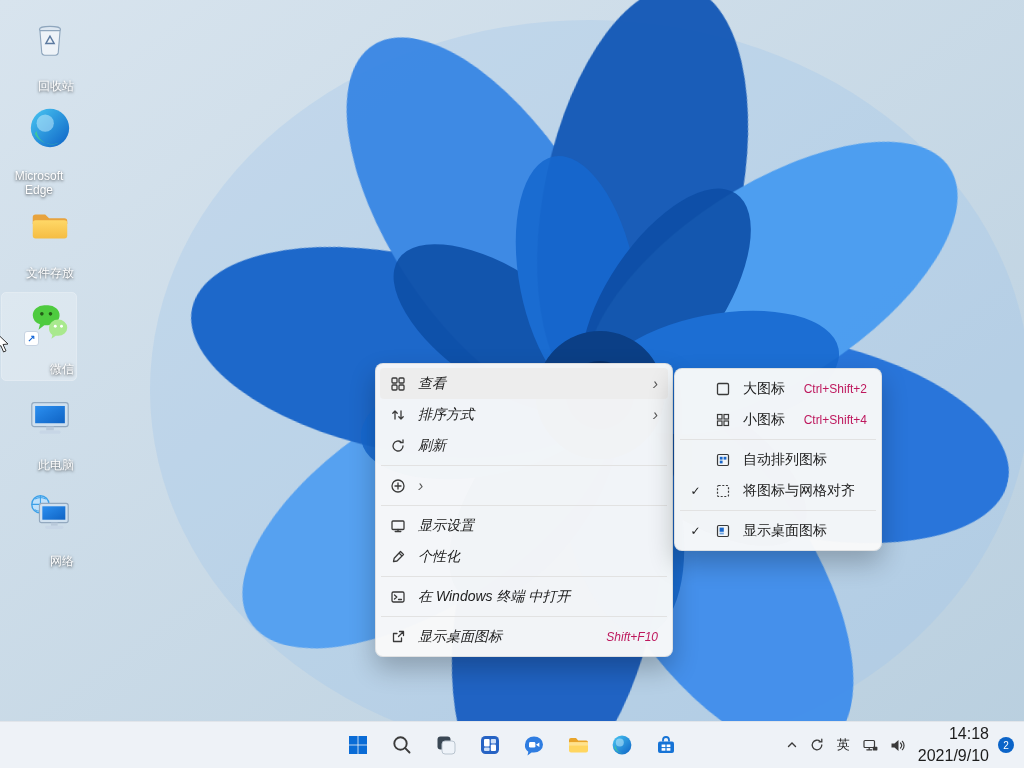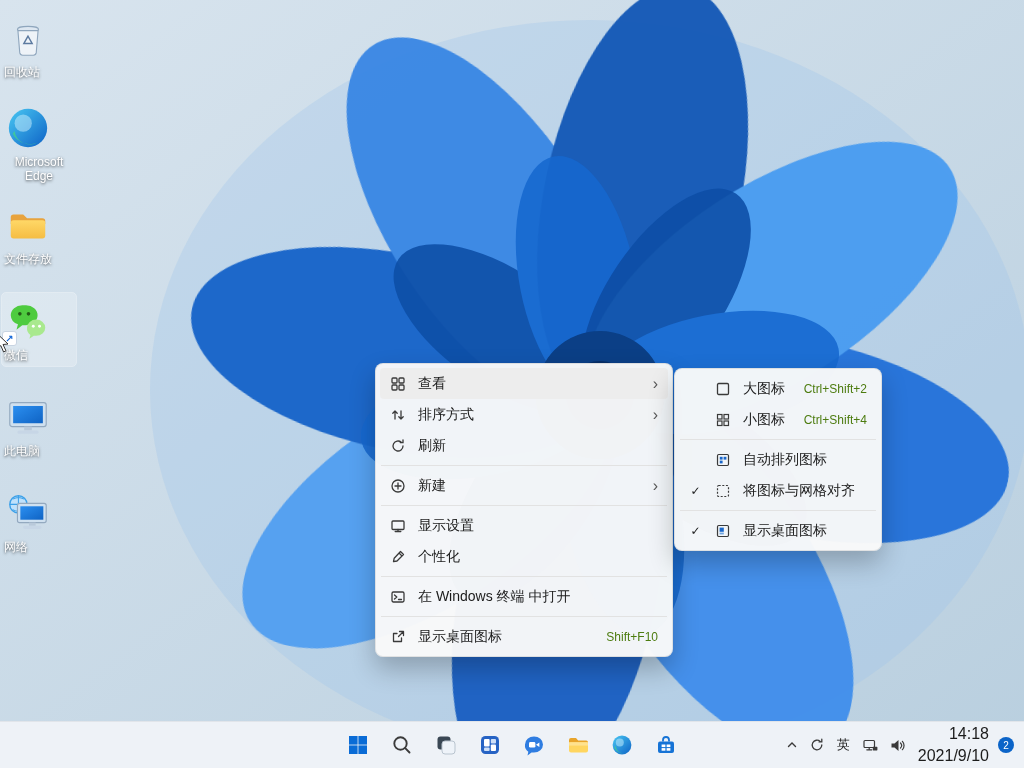--- a/index.html
+++ b/index.html
@@ -2,42 +2,42 @@
 <html><head>
 <meta charset="utf-8">
 <style>
   html,body{margin:0;padding:0;background:#222;}
   .screen{position:relative;width:1024px;height:768px;overflow:hidden;
     font-family:"Liberation Sans","DejaVu Sans",sans-serif;user-select:none;}
   .wallpaper{position:absolute;inset:0;}
 
   
   .desktop-icon{position:absolute;left:2px;width:74px;display:flex;flex-direction:column;
-    align-items:flex-start;gap:3px;padding:4px 2px;border-radius:4px;box-sizing:border-box;}
+    align-items:flex-end;gap:17px;padding:4px 2px;border-radius:4px;box-sizing:border-box;}
   .desktop-icon.selected{background:rgba(255,255,255,.25);outline:1px solid rgba(255,255,255,.38);}
   .di-label{color:#fff;font-size:12px;line-height:1.18;text-align:center;
     text-shadow:0 1px 3px rgba(0,0,0,.7);}
   .di-iconwrap{position:relative;width:48px;height:48px;display:flex;align-items:center;justify-content:center;}
   .shortcut-overlay{position:absolute;left:-2px;bottom:-1px;width:13px;height:13px;background:#fff;
     border-radius:3px;border:1px solid #c8d4e2;display:flex;align-items:center;justify-content:center;
     color:#1266d8;font-size:10px;font-weight:bold;line-height:1;}
 
   
   .menu{position:absolute;background:rgba(249,249,249,.97);border:1px solid rgba(0,0,0,.09);
     border-radius:8px;box-shadow:0 12px 26px rgba(0,0,0,.24);padding:4px;box-sizing:border-box;z-index:5;}
-  .context{left:375px;top:363px;width:298px;}
+  .context{left:375px;top:363px;width:298px;font-style:italic;}
   .submenu{left:674px;top:368px;width:208px;}
   .menu-item{display:flex;align-items:center;height:31px;padding:0 10px 0 9px;border-radius:4px;
     font-size:14px;color:#1b1b1b;gap:11px;}
   .menu-item.highlighted{background:#ededed;}
   .mi-icon{width:18px;display:flex;align-items:center;justify-content:center;flex:none;}
   .mi-check{width:15px;flex:none;text-align:center;color:#1b1b1b;font-size:12px;line-height:1;}
   .mi-check.radio{font-size:7px;color:#333;}
   .mi-label{flex:1;white-space:nowrap;overflow:hidden;}
-  .mi-shortcut{color:#4d7c0f;font-size:12px;flex:none;}
+  .mi-shortcut{color:#be185d;font-size:12px;flex:none;}
   .mi-chevron{color:#5a5a5a;font-size:16px;flex:none;line-height:1;}
   .menu-sep{height:1px;background:#e2e2e2;margin:4px 1px;}
 
   
   .taskbar{position:absolute;left:0;bottom:0;width:1024px;height:46px;background:#eef2f7;
     border-top:1px solid rgba(0,0,0,.05);z-index:4;}
   .tb-center{position:absolute;left:50%;top:3px;transform:translateX(-50%);display:flex;gap:4px;}
   .tb-btn{width:40px;height:40px;border-radius:6px;display:flex;align-items:center;justify-content:center;}
   .tb-tray{position:absolute;right:4px;top:0;height:46px;display:flex;align-items:center;}
   .tray-btn{height:40px;padding:0 5px;border-radius:6px;display:flex;align-items:center;justify-content:center;}
@@ -222,21 +222,20 @@
 
     <div class="menu-sep"></div>
 
     <div class="menu-item">
       <span class="mi-icon">
         <svg width="16" height="16" viewBox="0 0 16 16" fill="none" stroke="#3a3a3a" stroke-width="1.3" stroke-linecap="round">
           <circle cx="8" cy="8" r="6"></circle>
             <path d="M8 5 v6 M5 8 h6"></path>
         </svg>
         </span>
-      <span class="mi-label">新建</span>
       <span class="mi-chevron">›</span>
     </div>
 
     <div class="menu-sep"></div>
 
     <div class="menu-item">
       <span class="mi-icon">
         <svg width="16" height="16" viewBox="0 0 16 16" fill="none" stroke="#3a3a3a" stroke-width="1.3" stroke-linecap="round">
           <rect x="2" y="3" width="12" height="8.5" rx="1"></rect>
             <path d="M8 11.5 V13.5 M5.2 13.5 h5.6"></path>

